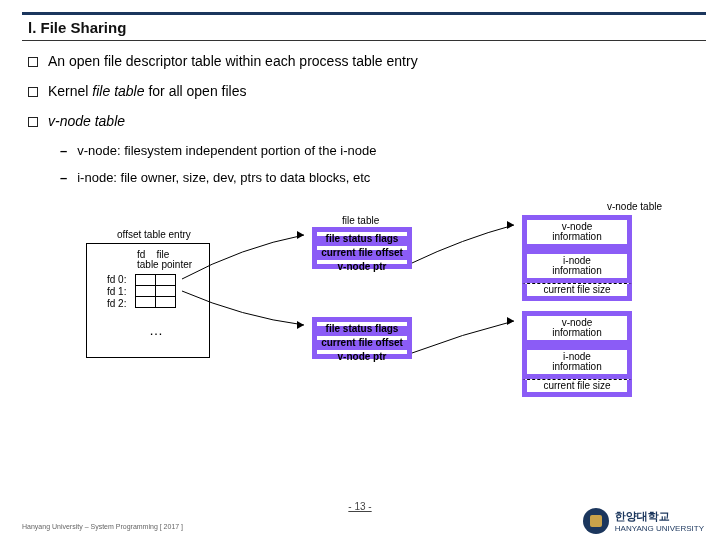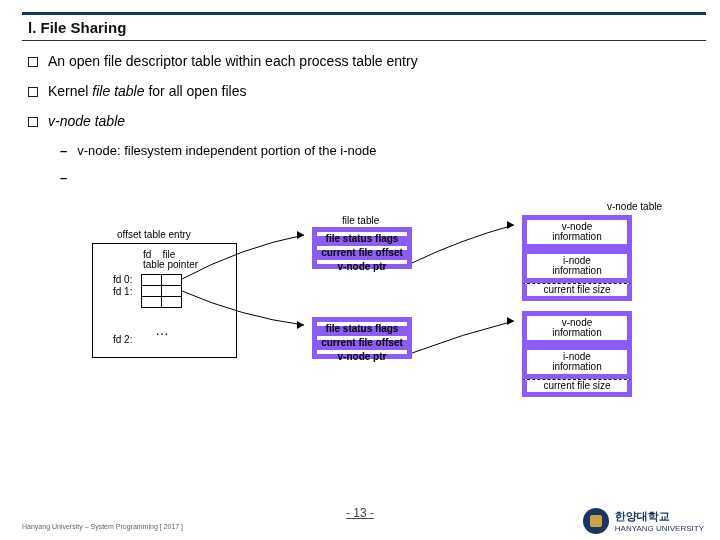--- a/index.html
+++ b/index.html
@@ -74,24 +74,24 @@
   }
   .footer-left {
     position: absolute;
     bottom: 10px;
     left: 22px;
     font-size: 7px;
     color: #666;
   }
   .footer-center {
     position: absolute;
-    bottom: 20px;
+    bottom: 28px;
     left: 50%;
     transform: translateX(-50%);
-    font-size: 12px;
+    font-size: 10px;
     color: #444;
     text-decoration: underline;
   }
   .logo {
     position: absolute;
     bottom: 6px;
     right: 16px;
     display: flex;
     align-items: center;
     gap: 6px;
@@ -140,31 +140,32 @@
       <div class="txt"><span class="em">v-node table</span></div>
     </div>
 
     <div class="sub-list">
       <div class="sub-item">
         <div class="dash">–</div>
         <div>v-node: filesystem independent portion of the i-node</div>
       </div>
       <div class="sub-item">
         <div class="dash">–</div>
+        <div>i-node: file owner, size, dev, ptrs to data blocks, etc</div>
       </div>
     </div>
   </div>
 
   <div class="diagram">
 
     <div class="label" style="right:44px; top:4px;">v-node table</div>
     <div class="label" style="left:320px; top:18px;">file table</div>
     <div class="label" style="left:95px; top:32px;">offset table entry</div>
 
-    <div class="box" style="left:70px; top:46px; width:145px; height:115px;">
+    <div class="box" style="left:64px; top:46px; width:124px; height:115px;">
       <div class="label" style="left:50px; top:6px; text-align:left; line-height:10px;">
         <span>fd</span>&nbsp;&nbsp;&nbsp;&nbsp;<span>file</span><br>
         <span>table</span>&nbsp;<span>pointer</span>
       </div>
       <table class="tiny-table" style="left:48px; top:30px;">
         <tbody>
             <tr>
               <td></td>
               <td></td>
             </tr>
@@ -173,21 +174,21 @@
               <td></td>
             </tr>
         <tr>
               <td></td>
               <td></td>
             </tr>
       </tbody>
         </table>
       <div class="label" style="left:20px; top:30px; text-align:left;">fd 0:</div>
       <div class="label" style="left:20px; top:42px; text-align:right;">fd 1:</div>
-      <div class="label" style="left:20px; top:54px; text-align:right;margin-top:36px;">fd 2:</div>
+      <div class="label" style="left:20px; top:54px; text-align:right;">fd 2:</div>
       <div class="label" style="left:62px; top:78px; font-size:14px;">…</div>
     </div>
 
     <div style="position:absolute; left:290px; top:30px;">
       <div class="cell ft-row" style="width:100px;">file status flags</div>
       <div class="cell ft-row" style="width:100px;">current file offset</div>
       <div class="cell ft-row" style="width:100px;">v-node ptr</div>
     </div>
 
     <div style="position:absolute; left:290px; top:120px;">

